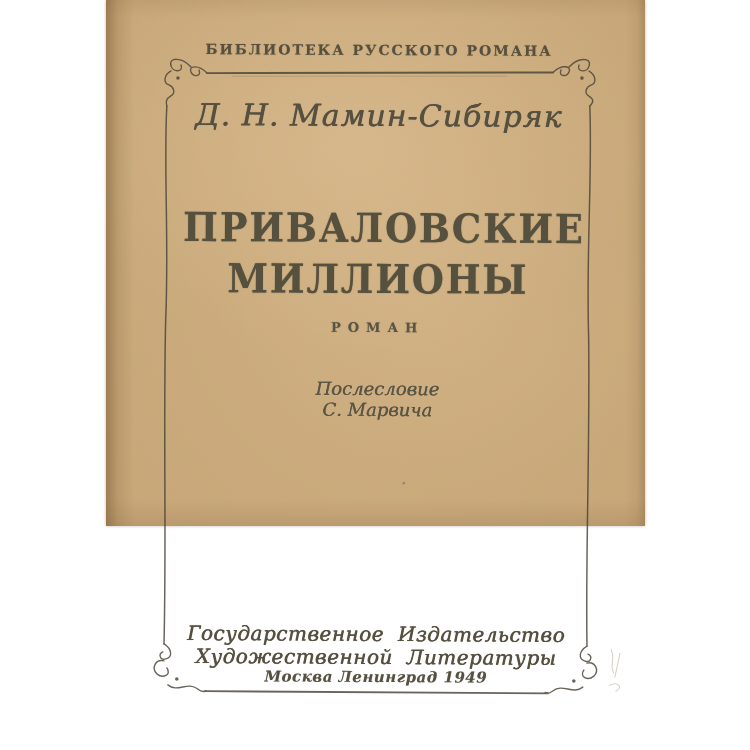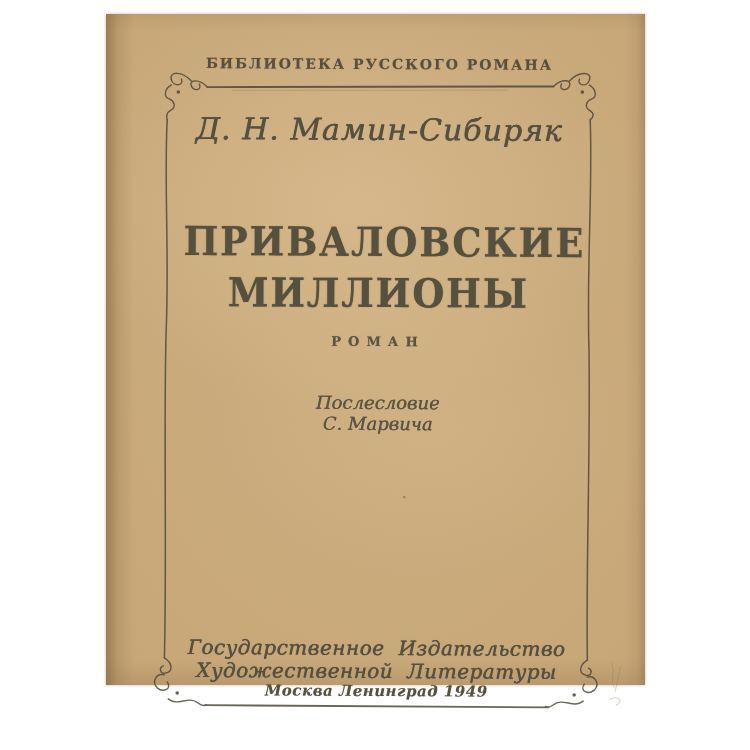--- a/index.html
+++ b/index.html
@@ -4,21 +4,21 @@
 <style>
   html,body{margin:0;padding:0;}
   body{
     width:750px;height:750px;background:#ffffff;
     font-family:"DejaVu Serif","Liberation Serif",serif;
     overflow:hidden;position:relative;
   }
   .photo{position:absolute;inset:0;}
   
   .page{
-    position:absolute;left:106px;top:14px;width:539px;height:671px;
+    position:absolute;left:106px;top:0;width:539px;height:526px;
     background:
       radial-gradient(ellipse 420px 300px at 46% 28%, rgba(222,192,150,.55), rgba(222,192,150,0) 70%),
       radial-gradient(ellipse 300px 220px at 62% 62%, rgba(214,184,140,.4), rgba(214,184,140,0) 75%),
       radial-gradient(ellipse 700px 900px at 50% 45%, #cdae80 0%, #c6a677 60%, #bb9a6b 88%, #b08e5f 100%);
     box-shadow:0 0 3px rgba(90,65,35,.35);
   }
   
   .page .edge-shading{
     position:absolute;inset:0;pointer-events:none;
     background:

